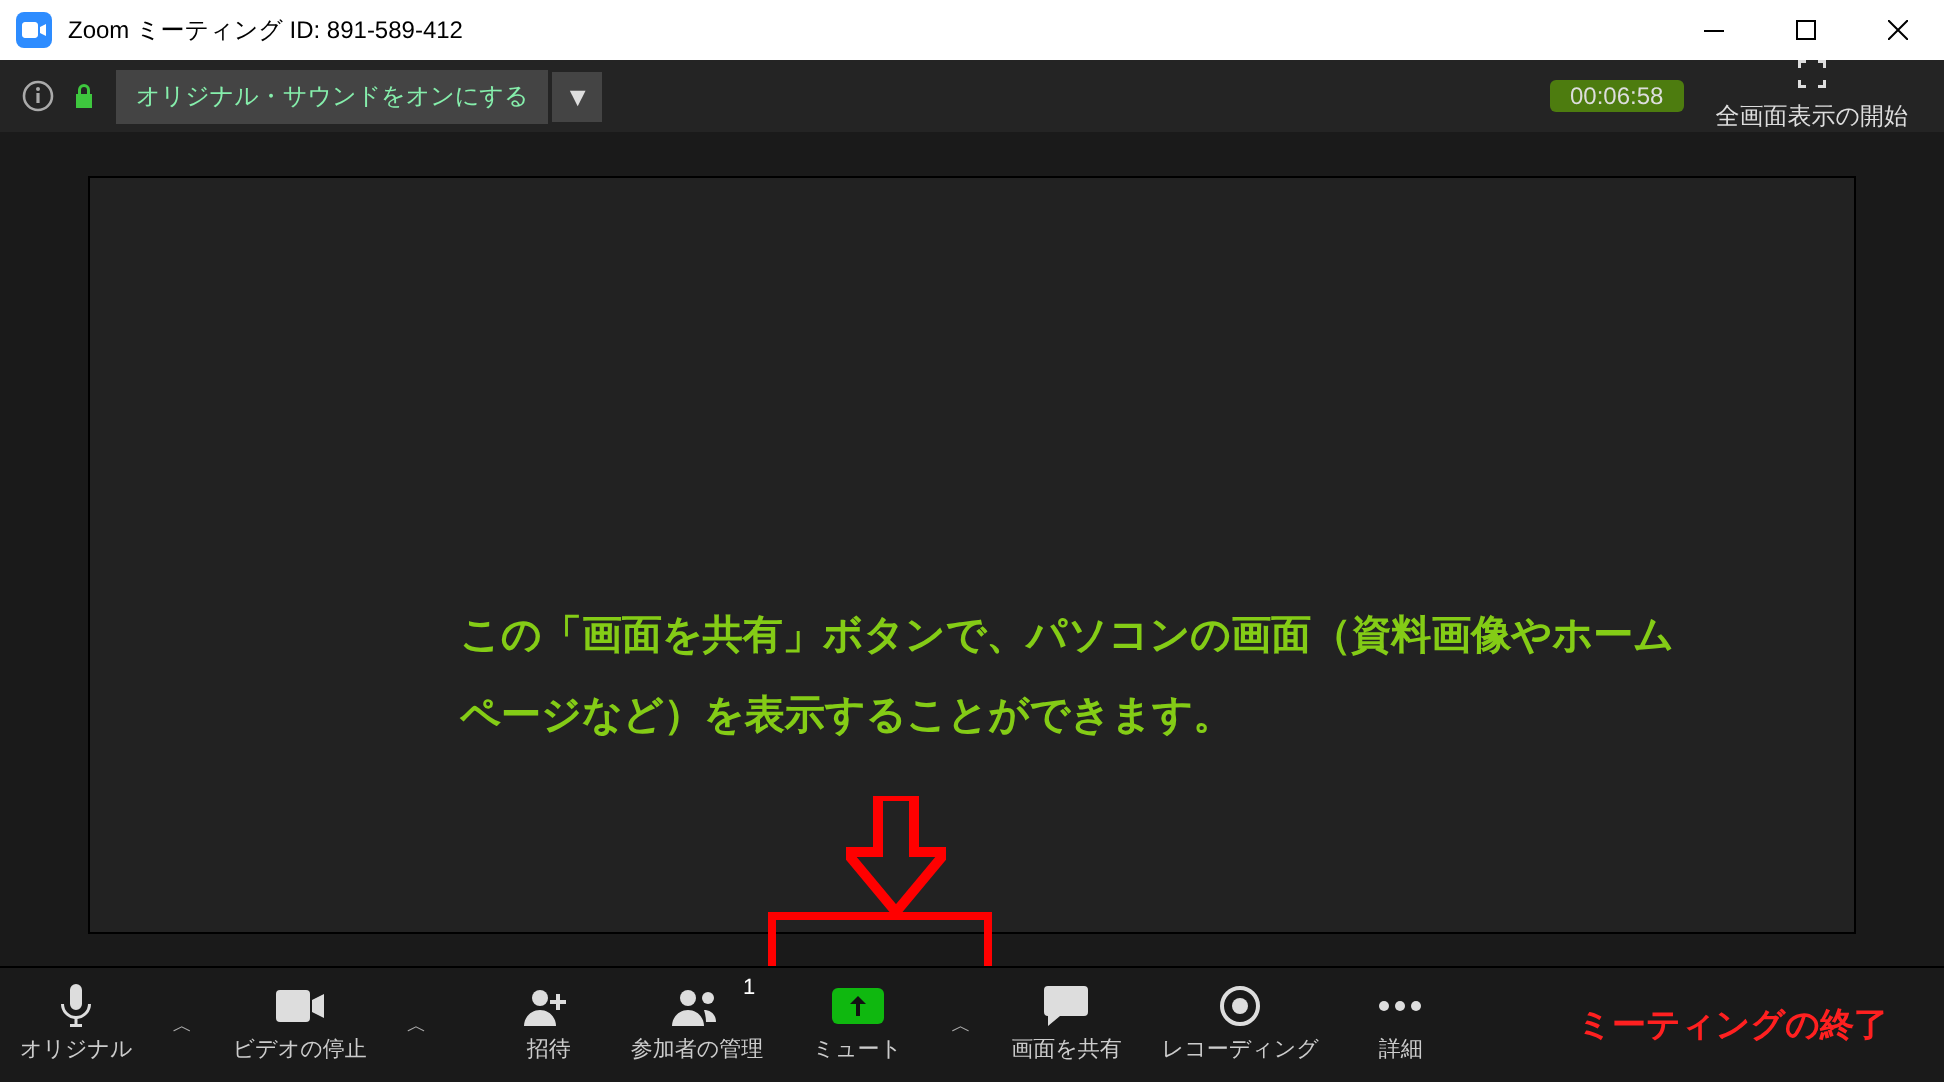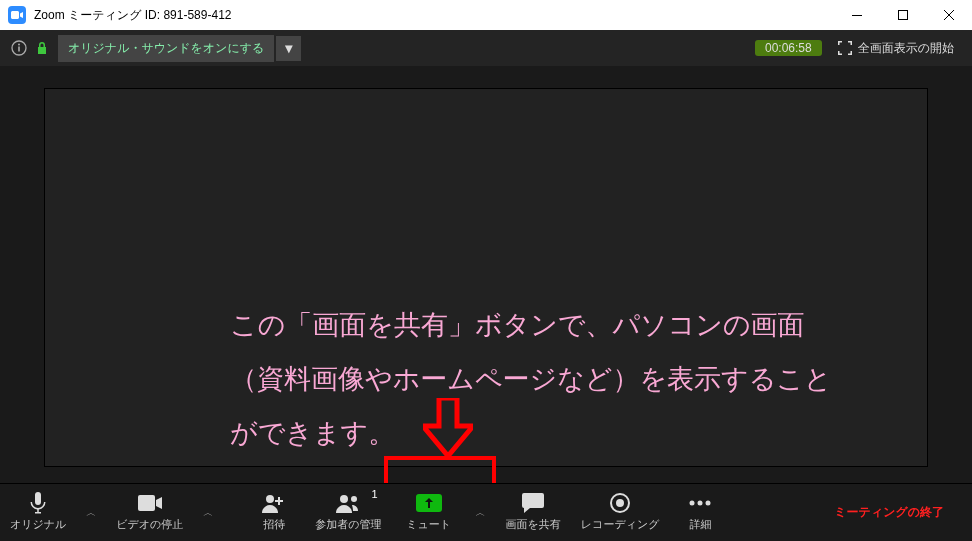--- a/index.html
+++ b/index.html
@@ -11,32 +11,32 @@
 .titlebar-title { flex: 1; }
 .titlebar-btns { display: flex; }
 .titlebar-btn { width: 46px; height: 30px; display: flex; align-items: center; justify-content: center; cursor: pointer; }
 .topbar { height: 36px; background: #242424; display: flex; align-items: center; padding: 0 10px; gap: 8px; }
 .info-icon { color: #aaa; width: 18px; height: 18px; display: flex; align-items: center; justify-content: center; }
 .lock-icon { color: #3ec73e; width: 14px; }
 .sound-btn { background: #444; color: #86efac; font-size: 12px; padding: 5px 10px; border: none; cursor: pointer; }
 .sound-caret { background: #444; color: #ddd; padding: 5px 6px; border: none; cursor: pointer; margin-left: -6px; }
 .spacer { flex: 1; }
 .timer { background: #4d7c0f; color: #ddd; font-size: 12px; padding: 1px 10px; border-radius: 3px; }
-.fullscreen-btn { color: #ddd; font-size: 12px; display: flex; align-items: center; gap: 6px; cursor: pointer; padding: 5px 8px; }
+.fullscreen-btn { color: #ddd; font-size: 12px; display: flex; align-items: center; gap: 6px; cursor: pointer; padding: 5px 8px; flex-direction: column; }
 .video-area { position: absolute; top: 88px; left: 44px; right: 44px; bottom: 74px; background: #222; border: 1px solid #000; }
-.overlay-text { position: absolute; top: 298px; left: 230px; right: 130px; color: #f9a8d4; font-size: 27px; font-weight: normal; line-height: 2.0; }
+.overlay-text { position: absolute; top: 298px; left: 230px; right: 130px; color: #84cc16; font-size: 20px; font-weight: bold; line-height: 2.0; }
 .arrow { position: absolute; top: 398px; left: 423px; }
 .red-box { position: absolute; top: 456px; left: 384px; width: 112px; height: 81px; border: 4px solid #ff0000; }
 .bottombar { position: absolute; bottom: 0; left: 0; right: 0; height: 58px; background: #1a1a1a; display: flex; align-items: center; border-top: 1px solid #000; }
 .tb-btn { display: flex; flex-direction: column; align-items: center; justify-content: center; color: #ccc; font-size: 11px; padding: 4px 10px 6px; cursor: pointer; height: 58px; position: relative; min-width: 62px; }
 .tb-btn .icon-wrap { height: 24px; display: flex; align-items: center; justify-content: center; margin-bottom: 2px; }
 .caret-up { color: #aaa; padding: 0 10px; cursor: pointer; font-size: 10px; }
 .share-icon { background: #0fb80f; width: 26px; height: 18px; border-radius: 3px; display: flex; align-items: center; justify-content: center; }
 .badge { position: absolute; top: 4px; right: 14px; color: #fff; font-size: 11px; }
-.end-btn { margin-left: auto; margin-right: 16px; color: #ff2020; font-size: 12px; font-weight: bold; cursor: pointer; padding: 8px 12px; }
+.end-btn { margin-left: auto; margin-right: 16px; color: #ff2020; font-size: 17px; font-weight: bold; cursor: pointer; padding: 8px 12px; }
 svg { display: block; }
 </style>
 </head>
 <body>
 
 <div class="window">
 
   <div class="titlebar">
     <div class="zoom-logo">
       <svg viewBox="0 0 12 8">

